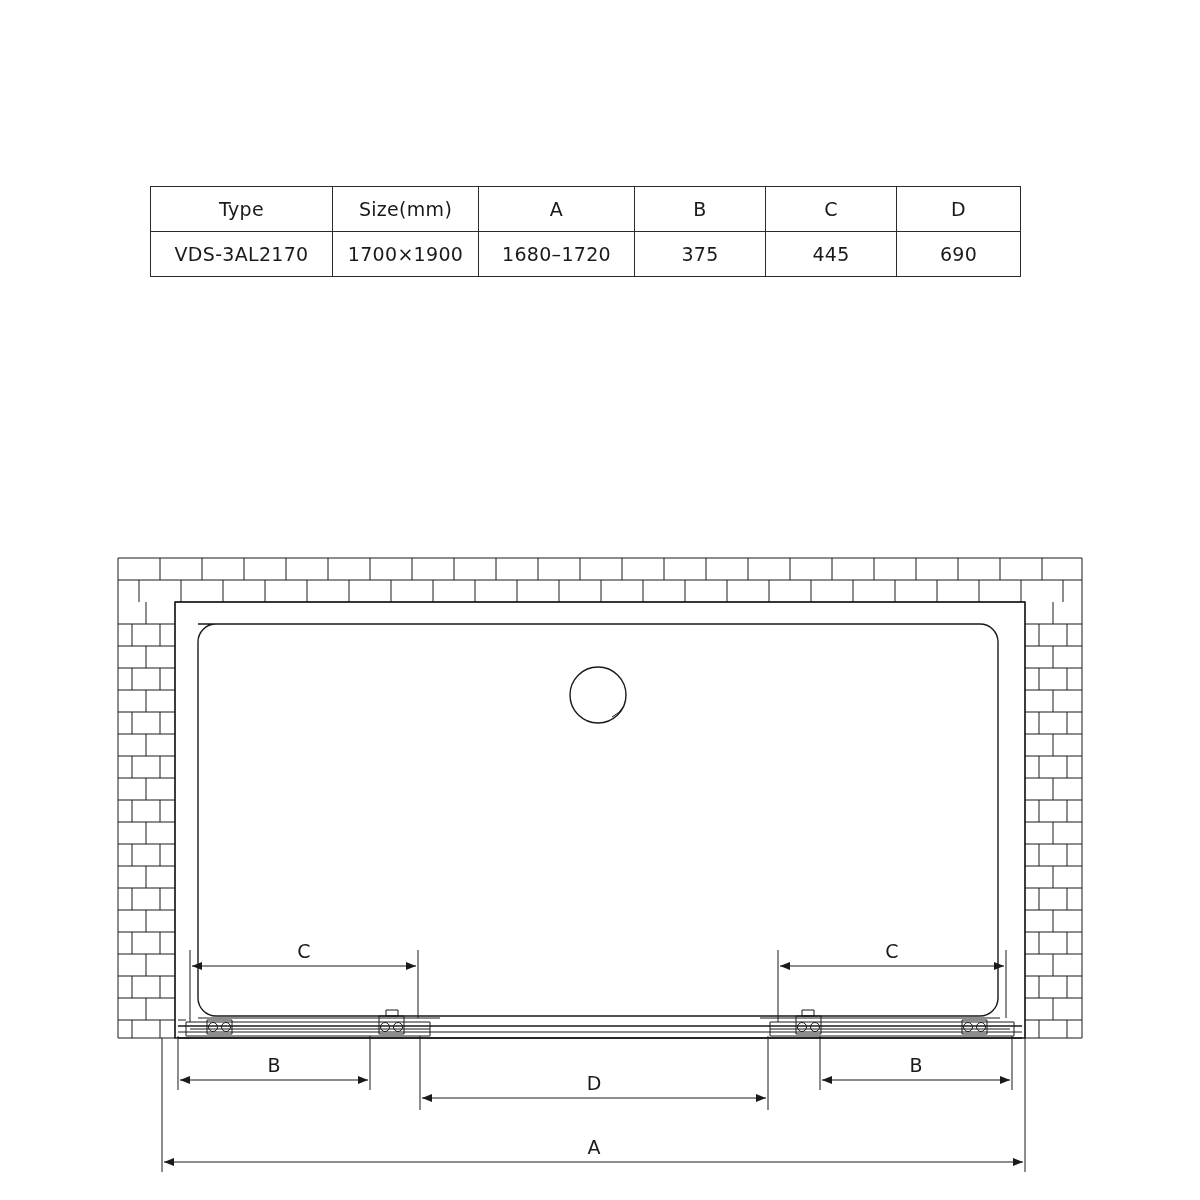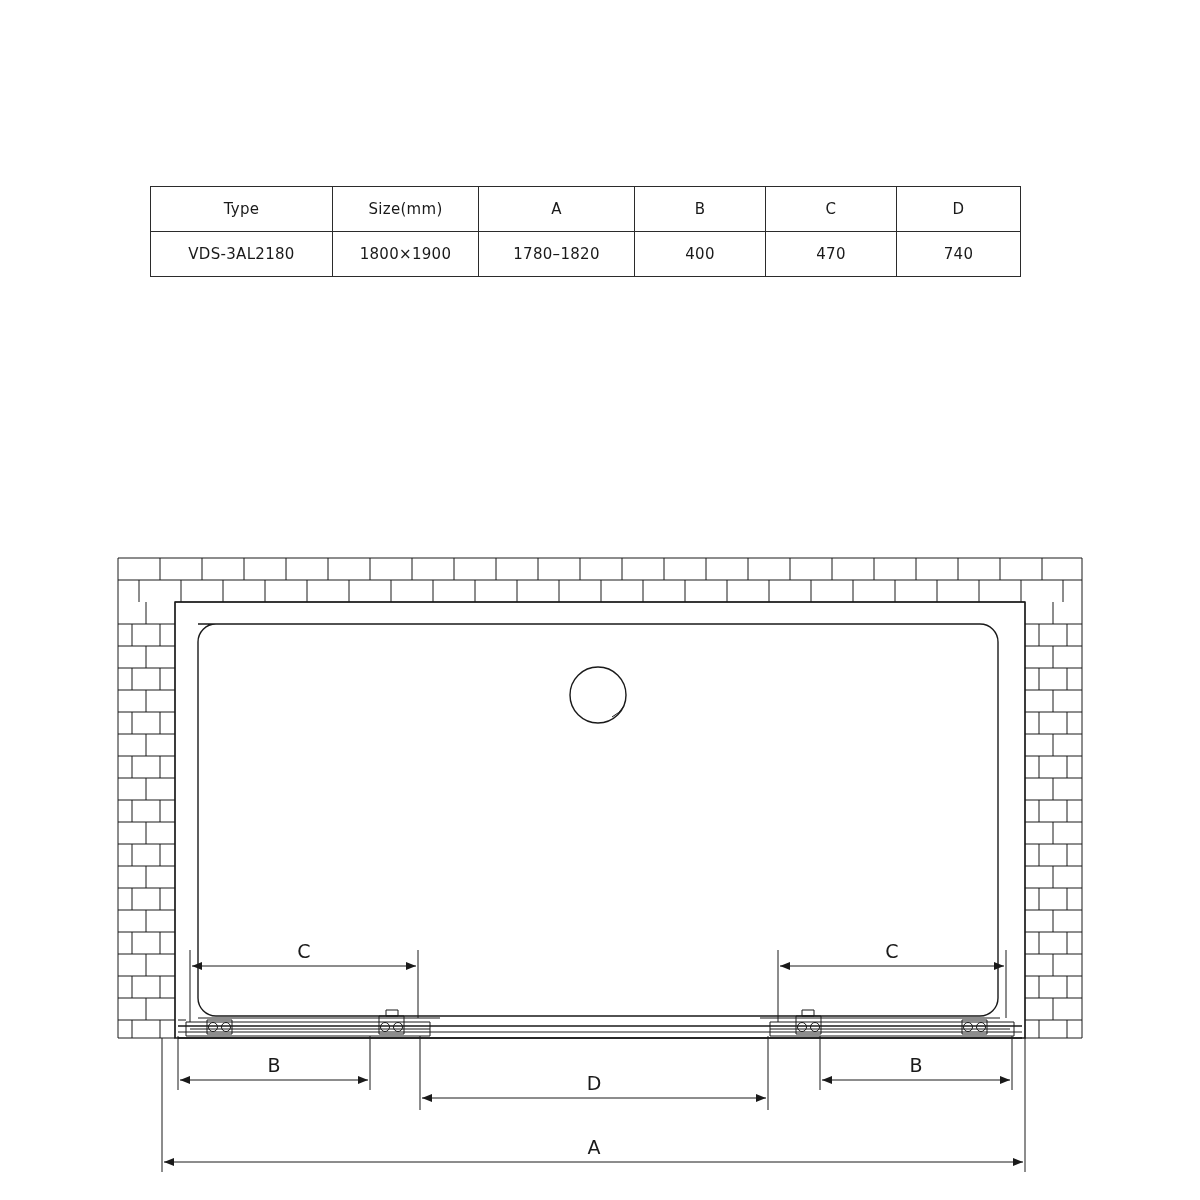--- a/index.html
+++ b/index.html
@@ -27,21 +27,21 @@
     border-collapse: collapse;
     width: 100%;
     table-layout: fixed;
   }
   table.spec td, table.spec th {
     border: 1px solid #2b2b2b;
     height: 44px;
     text-align: center;
     vertical-align: middle;
     font-weight: normal;
-    font-size: 15px;
+    font-size: 19px;
     letter-spacing: 0.3px;
     padding: 0 4px;
   }
   table.spec col.c-type   { width: 182px; }
   table.spec col.c-size   { width: 146px; }
   table.spec col.c-a      { width: 156px; }
   table.spec col.c-b      { width: 131px; }
   table.spec col.c-c      { width: 131px; }
   table.spec col.c-d      { width: 124px; }
 
@@ -81,26 +81,26 @@
         <th>Type</th>
         <th>Size(mm)</th>
         <th>A</th>
         <th>B</th>
         <th>C</th>
         <th>D</th>
       </tr>
     </thead>
     <tbody>
       <tr>
-        <td>VDS-3AL2180</td>
-        <td>1800×1900</td>
-        <td>1780–1820</td>
-        <td>400</td>
-        <td>470</td>
-        <td>740</td>
+        <td>VDS-3AL2170</td>
+        <td>1700×1900</td>
+        <td>1680–1720</td>
+        <td>375</td>
+        <td>445</td>
+        <td>690</td>
       </tr>
     </tbody>
   </table>
 </div>
 
 <div class="drawing">
 <svg width="1200" height="680" viewBox="0 0 1200 680" xmlns="http://www.w3.org/2000/svg">
 
   <g class="ln thin">
 

